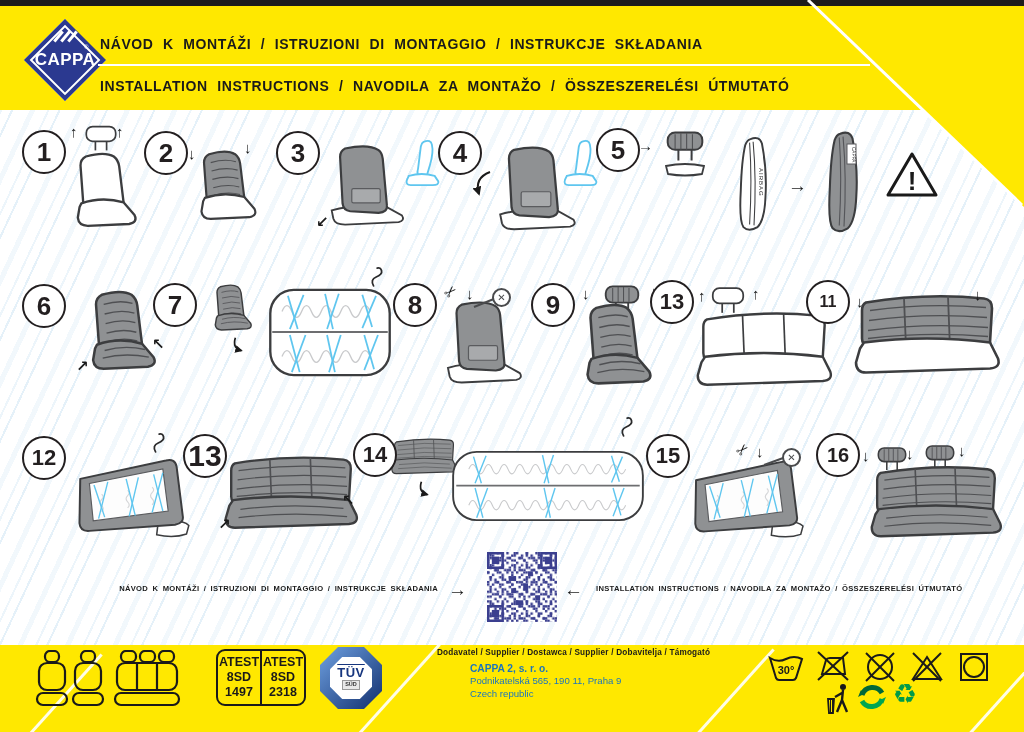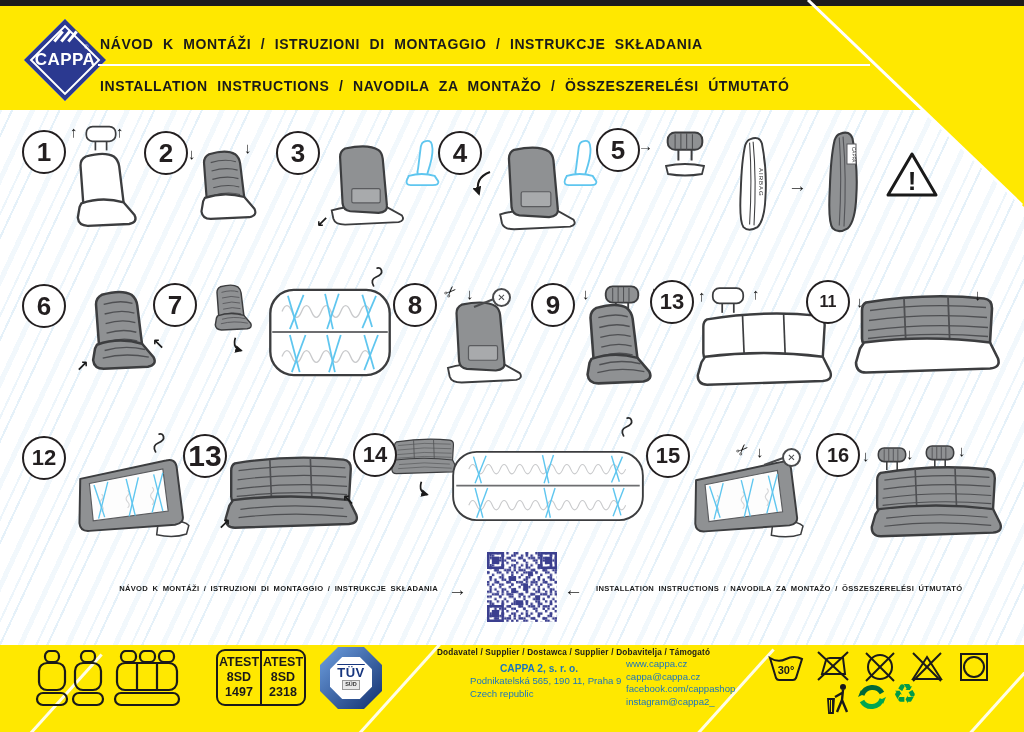--- a/index.html
+++ b/index.html
@@ -62,21 +62,21 @@
   .tuvin{position:absolute;left:10px;top:10px;right:10px;bottom:10px;background:#fff;
          clip-path:polygon(29% 0,71% 0,100% 29%,100% 71%,71% 100%,29% 100%,0 71%,0 29%);
          display:flex;flex-direction:column;align-items:center;justify-content:center;}
   .tuvtxt{font-weight:bold;font-size:13px;color:#16357e;letter-spacing:.5px;line-height:1;
           text-decoration:overline;}
   .sud{font-size:5.5px;font-weight:bold;color:#333;background:#e8e8e8;border:.5px solid #999;
        padding:0 2px;margin-top:1px;line-height:1.3;}
   .suph{position:absolute;left:437px;top:3px;font-weight:bold;font-size:8.2px;color:#1a1a1a;
         letter-spacing:.2px;}
   .company{position:absolute;left:470px;top:17px;color:#1c75bc;font-size:9.6px;line-height:1.3;}
-  .company .nm{font-weight:bold;font-size:10.2px;margin-left:30px;}
+  .company .nm{font-weight:bold;font-size:10.2px;}
   .links{position:absolute;left:626px;top:13px;color:#1c75bc;font-size:9.6px;line-height:1.32;}
   .careC{position:absolute;left:768px;top:3px;display:flex;gap:11px;}
   .eco{position:absolute;}
   .recy{position:absolute;left:893px;top:36px;font-size:27px;color:#009b48;font-weight:bold;line-height:1;}
   svg text{font-family:"Liberation Sans","DejaVu Sans",sans-serif;}
 </style>
 </head>
 <body>
 
 <div class="page">
@@ -533,26 +533,20 @@
         <span class="sud">SÜD</span>
       </div>
     </div>
 
     <div class="suph">Dodavatel / Supplier / Dostawca / Supplier / Dobavitelja / Támogató</div>
     <div class="company">
       <div class="nm">CAPPA 2, s. r. o.</div>
       <div>Podnikatelská 565, 190 11, Praha 9</div>
       <div>Czech republic</div>
     </div>
-    <div class="links">
-      <div>www.cappa.cz</div>
-      <div>cappa@cappa.cz</div>
-      <div>facebook.com/cappashop</div>
-      <div>instagram@cappa2_</div>
-    </div>
 
     <div class="careC">
       <svg width="36" height="36" fill="none" stroke="#1a1a1a" stroke-width="2">
         <path d="M2,10 Q10,15 18,11 Q26,7 34,11 L28,30 Q27,32 25,32 L11,32 Q9,32 8,30 Z"></path>
         <text x="18" y="26" text-anchor="middle" font-size="11" font-weight="bold" fill="#1a1a1a" stroke="none">30°</text>
       </svg>
       <svg width="36" height="36" fill="none" stroke="#1a1a1a" stroke-width="2">
         <path d="M7,26 L11,12 Q12,10 15,10 L28,10 L30,26 Z"></path>
         <line x1="3" y1="4" x2="33" y2="32"></line>
           <line x1="33" y1="4" x2="3" y2="32"></line>

